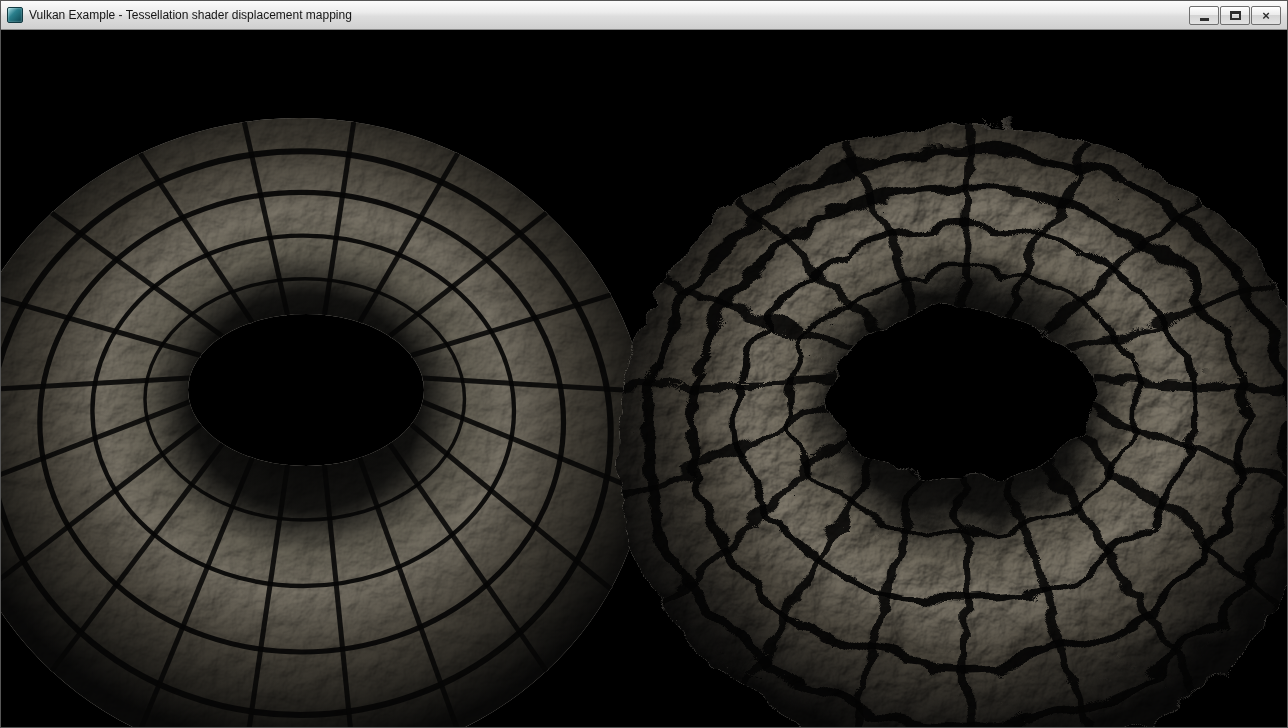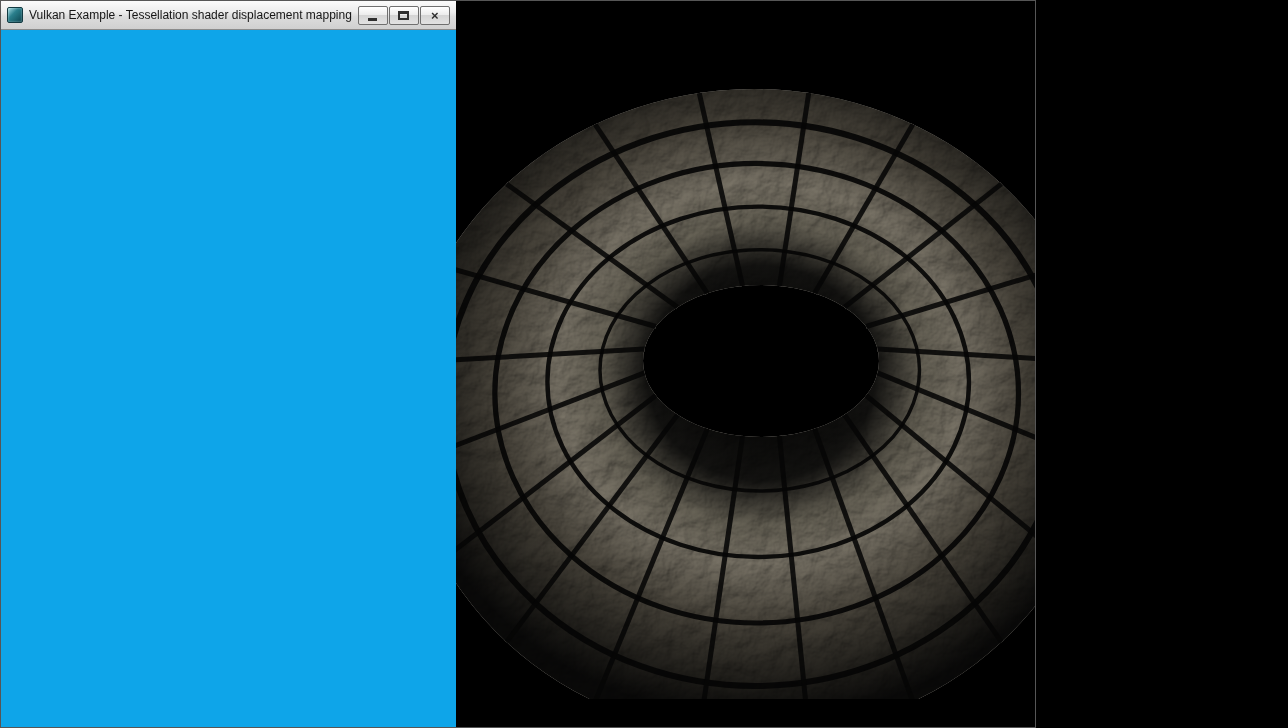--- a/index.html
+++ b/index.html
@@ -3,22 +3,22 @@
 <meta charset="utf-8">
 <style>
   * { margin:0; padding:0; box-sizing:border-box; }
   html, body {
     width:1288px; height:728px;
     background:#000;
     overflow:hidden;
     font-family:"Liberation Sans", sans-serif;
   }
   .window {
-    width:1036px; height:728px;
-    display:flex; flex-direction:row;
+    width:1288px; height:728px;
+    display:flex; flex-direction:column;
     border:1px solid #565656;
     background:#0ea5e9;
   }
   .titlebar {
     flex:0 0 29px; height:29px;
     display:flex; align-items:center; gap:6px;
     padding:0 6px;
     background:linear-gradient(#fbfbfb, #ececec 40%, #dddddd 55%, #d0d0d0);
     border-bottom:1px solid #8b8b8b;
   }

